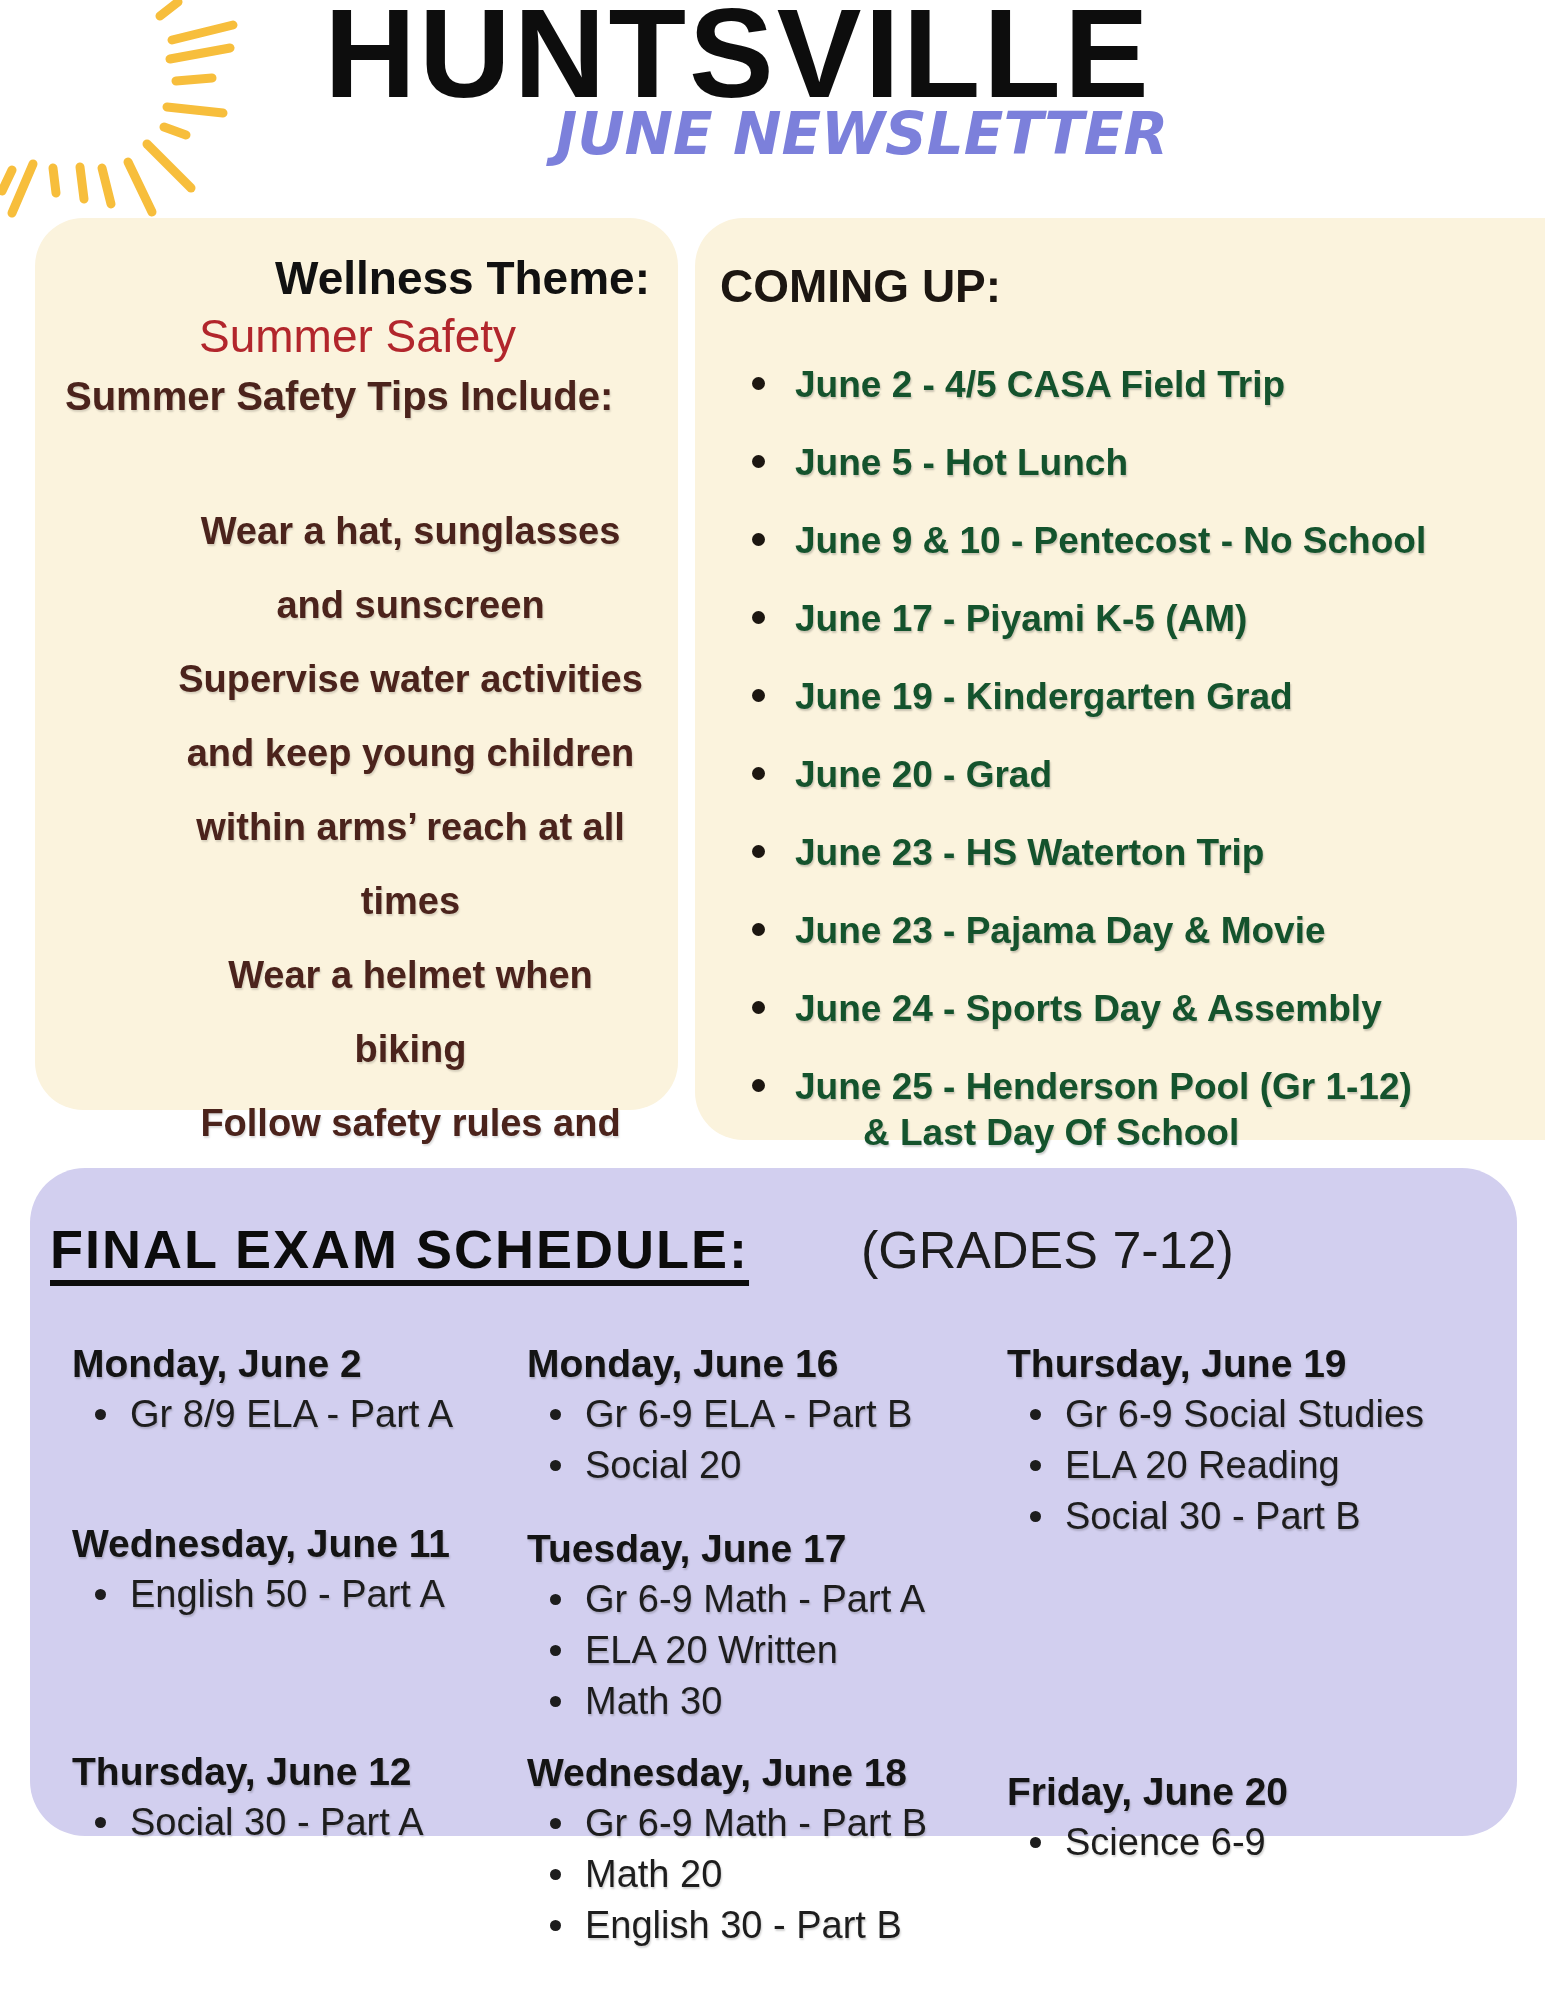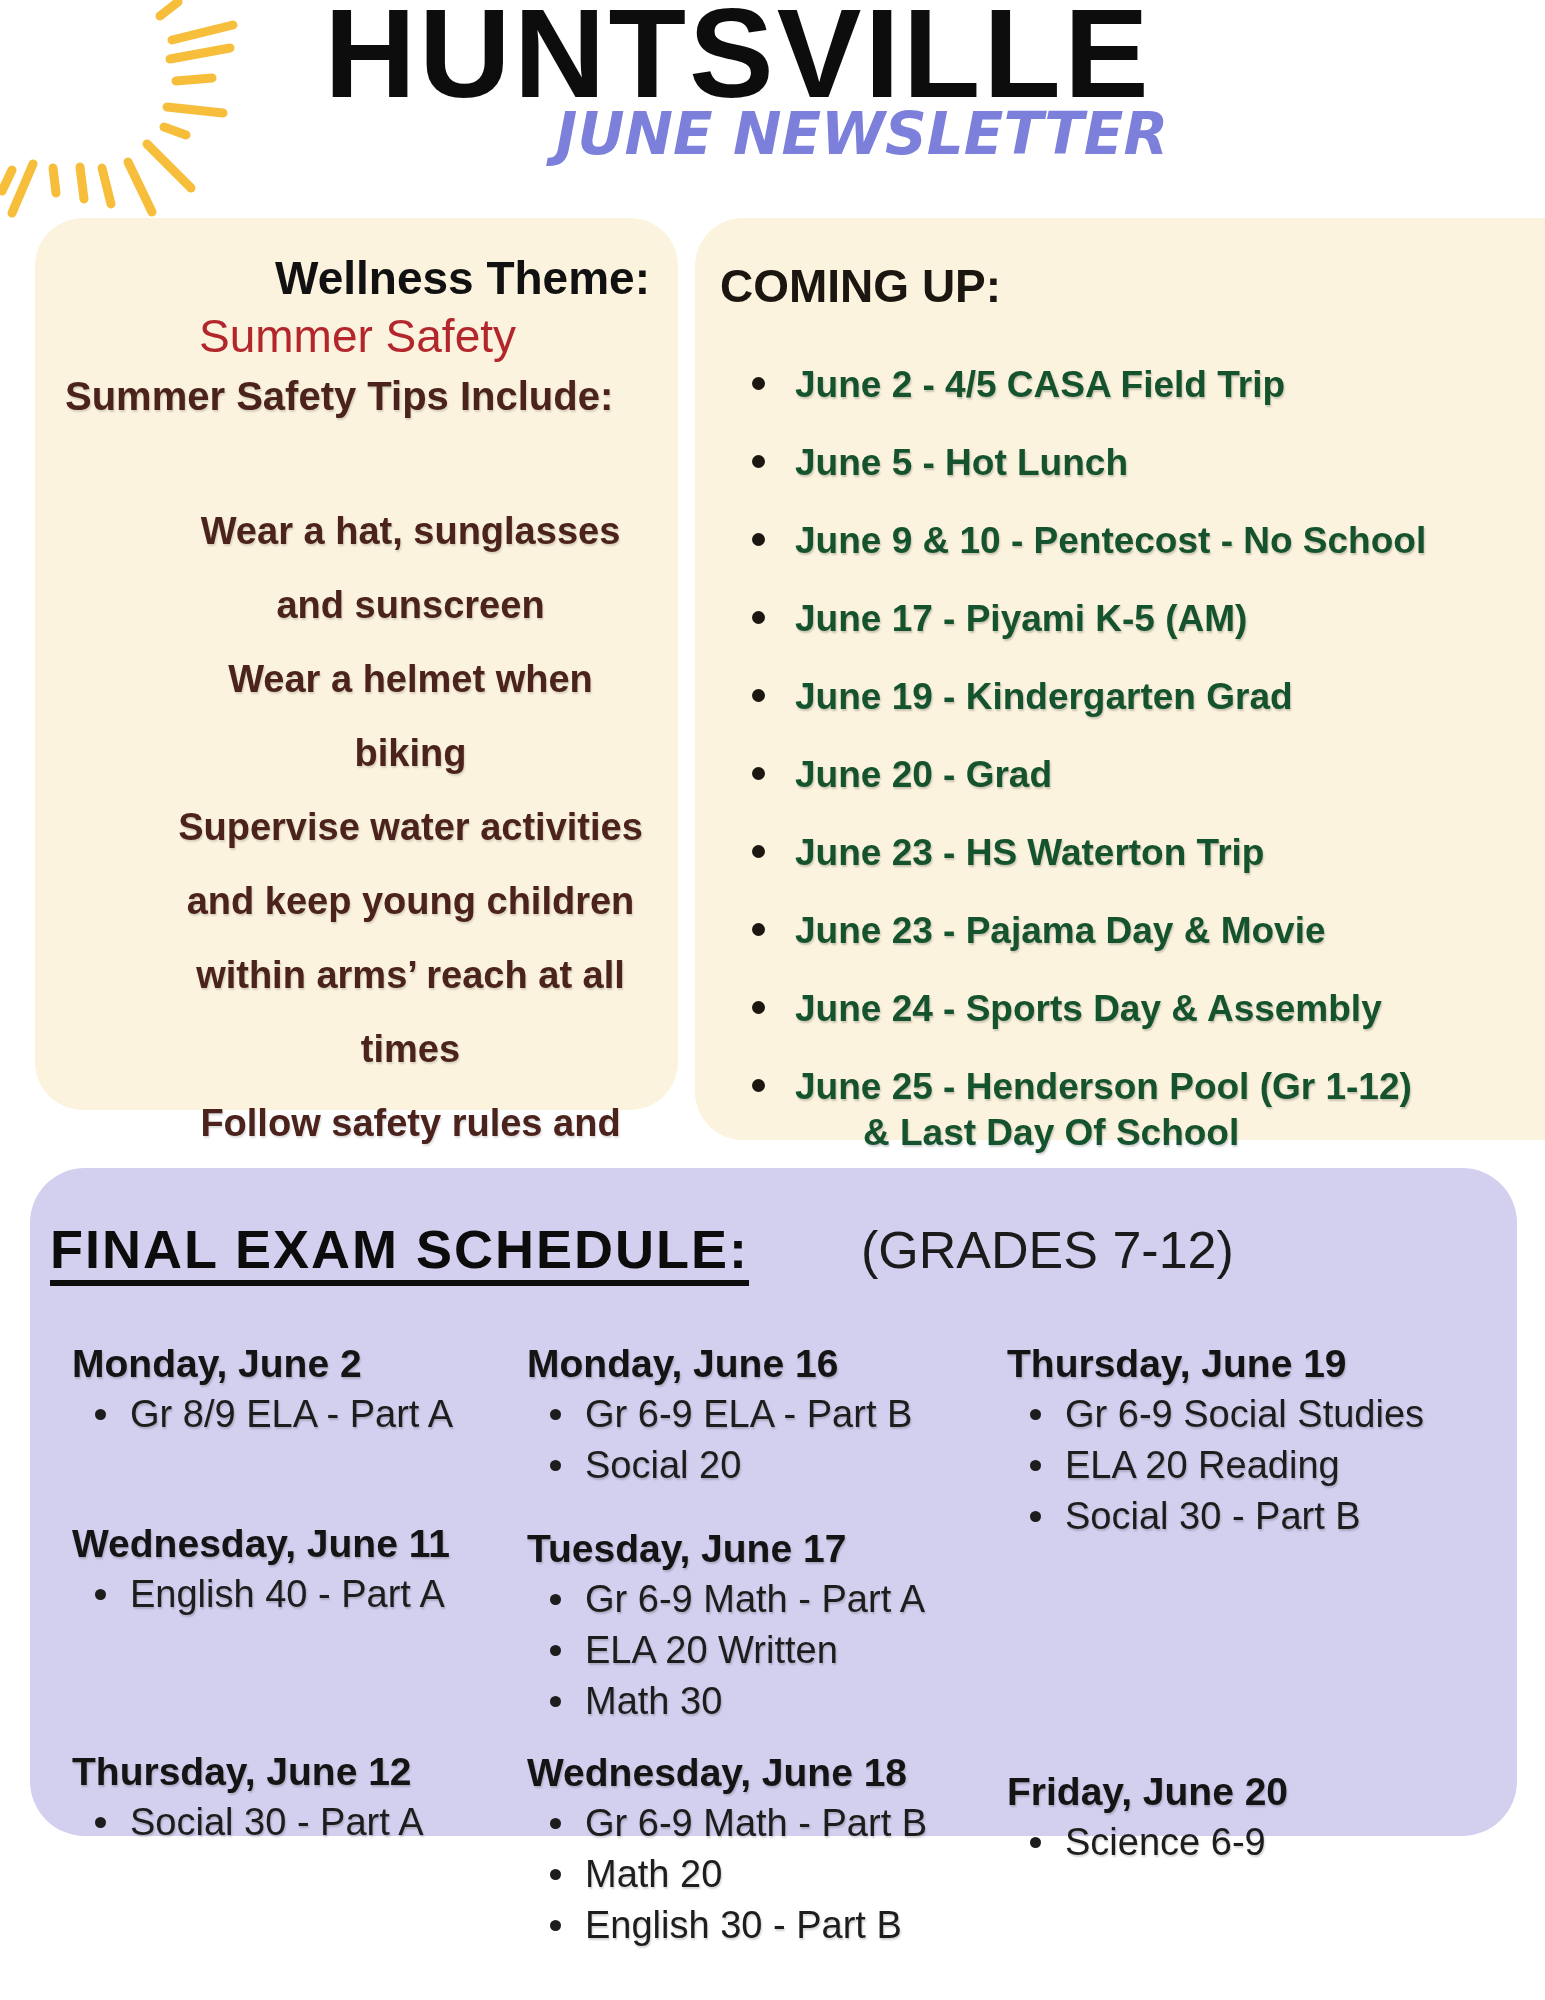--- a/index.html
+++ b/index.html
@@ -83,23 +83,23 @@
 
   <section class="panel wellness" style="background:#FBF3DD;">
     <div class="wt-title">Wellness Theme:</div>
     <div class="wt-theme" style="color:#B2262C;">Summer Safety</div>
     <div class="tips-heading" style="color:#4B231C;">Summer Safety Tips Include:</div>
     <ul class="tips" style="color:#4B231C;">
 
         <li>Wear a hat, sunglasses and sunscreen</li>
 
 
+        <li>Supervise water activities and keep young children within arms’ reach at all times</li>
+
         <li>Wear a helmet when biking</li>
-
-        <li>Supervise water activities and keep young children within arms’ reach at all times</li>
 
         <li>Follow safety rules and laws when using off-road vehicles</li>
 
         <li>Wear a life jacket when boating</li>
       </ul>
   </section>
 
   <section class="panel coming-up" style="background:#FBF3DD;">
     <div class="cu-title">COMING UP:</div>
     <ul class="events">
@@ -169,21 +169,21 @@
             <ul>
 
             <li>Gr 8/9 ELA - Part A</li>
             </ul>
           </div>
 
           <div class="group">
             <div class="day">Wednesday, June 11</div>
             <ul>
 
-            <li>English 40 - Part A</li>
+            <li>English 50 - Part A</li>
             </ul>
           </div>
 
           <div class="group">
             <div class="day">Thursday, June 12</div>
             <ul>
 
             <li>Social 30 - Part A</li>
             </ul>
           </div>

